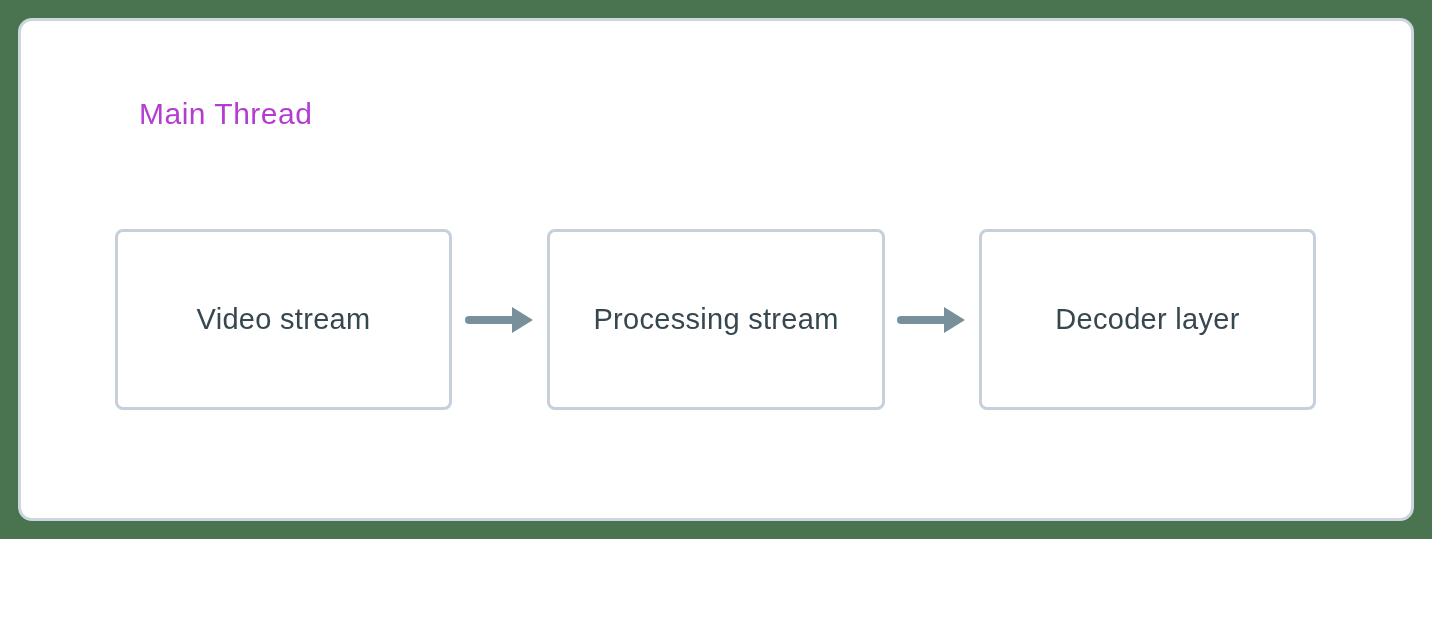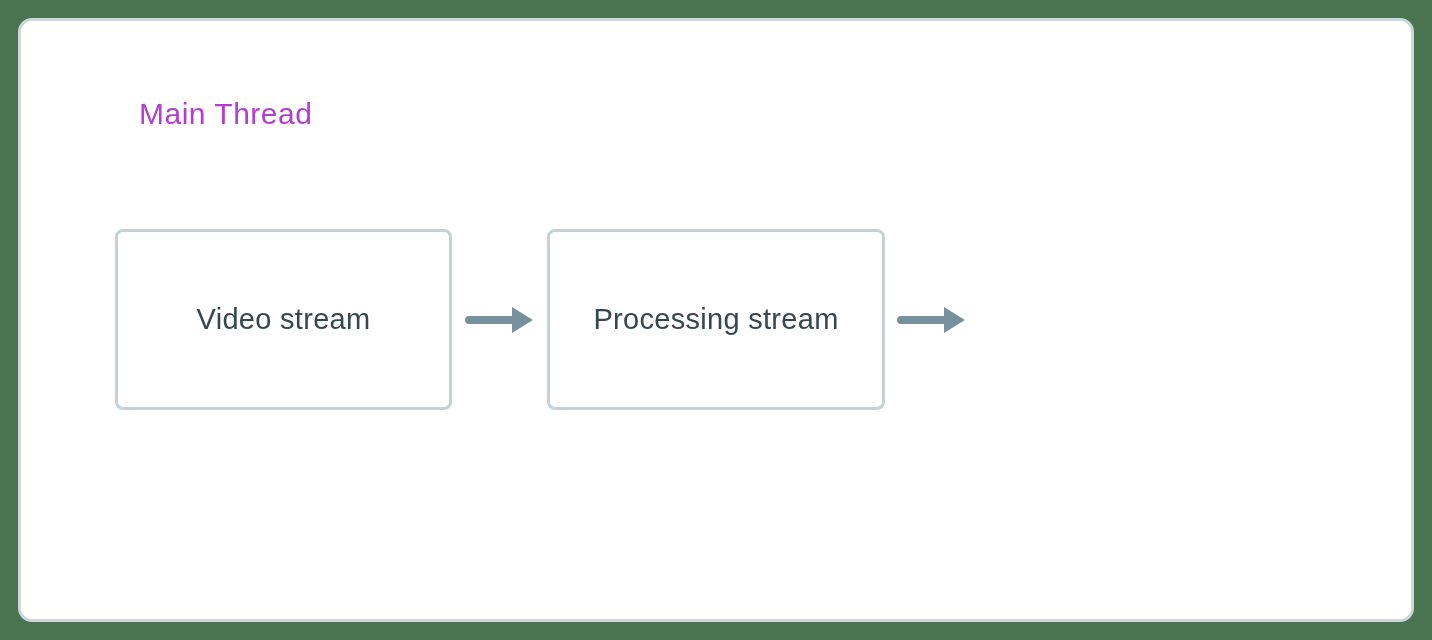--- a/index.html
+++ b/index.html
@@ -14,21 +14,21 @@
   }
   * { margin: 0; padding: 0; box-sizing: border-box; }
   html, body {
     width: 1432px;
     height: 640px;
     font-family: "Liberation Sans", "DejaVu Sans", sans-serif;
   }
   .canvas {
     position: relative;
     width: 1432px;
-    height: 640px;
+    height: 539px;
     background: var(--background);
     overflow: hidden;
   }
   .panel {
     position: absolute;
     left: 18px;
     top: 18px;
     right: 18px;
     bottom: 18px;
     background: var(--panel-bg);
@@ -96,13 +96,16 @@
 
   <div class="node node-2">
     <span class="node-label">Processing stream</span>
   </div>
 
   <svg class="edge edge-2" viewBox="0 0 70 28">
     <line x1="5" y1="14" x2="50" y2="14" stroke="var(--arrow)" stroke-width="8" stroke-linecap="round"></line>
     <polygon points="48,1 48,27 69,14" fill="var(--arrow)"></polygon>
   </svg>
 
+  <div class="node node-3">
+    <span class="node-label">Decoder layer</span>
+  </div>
 </div>
 
 </body></html>

